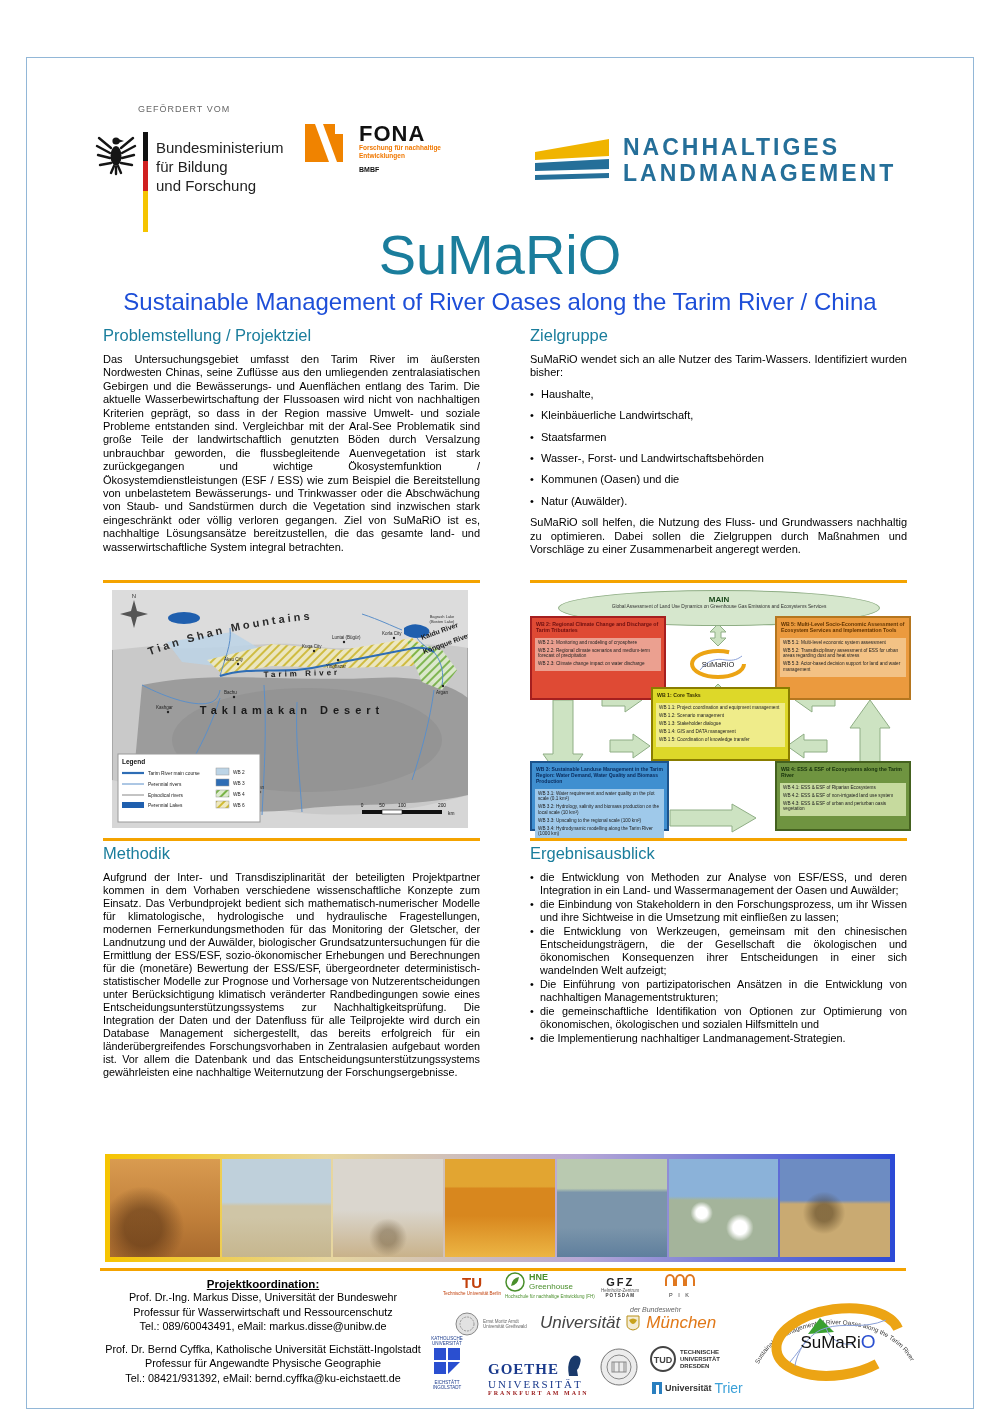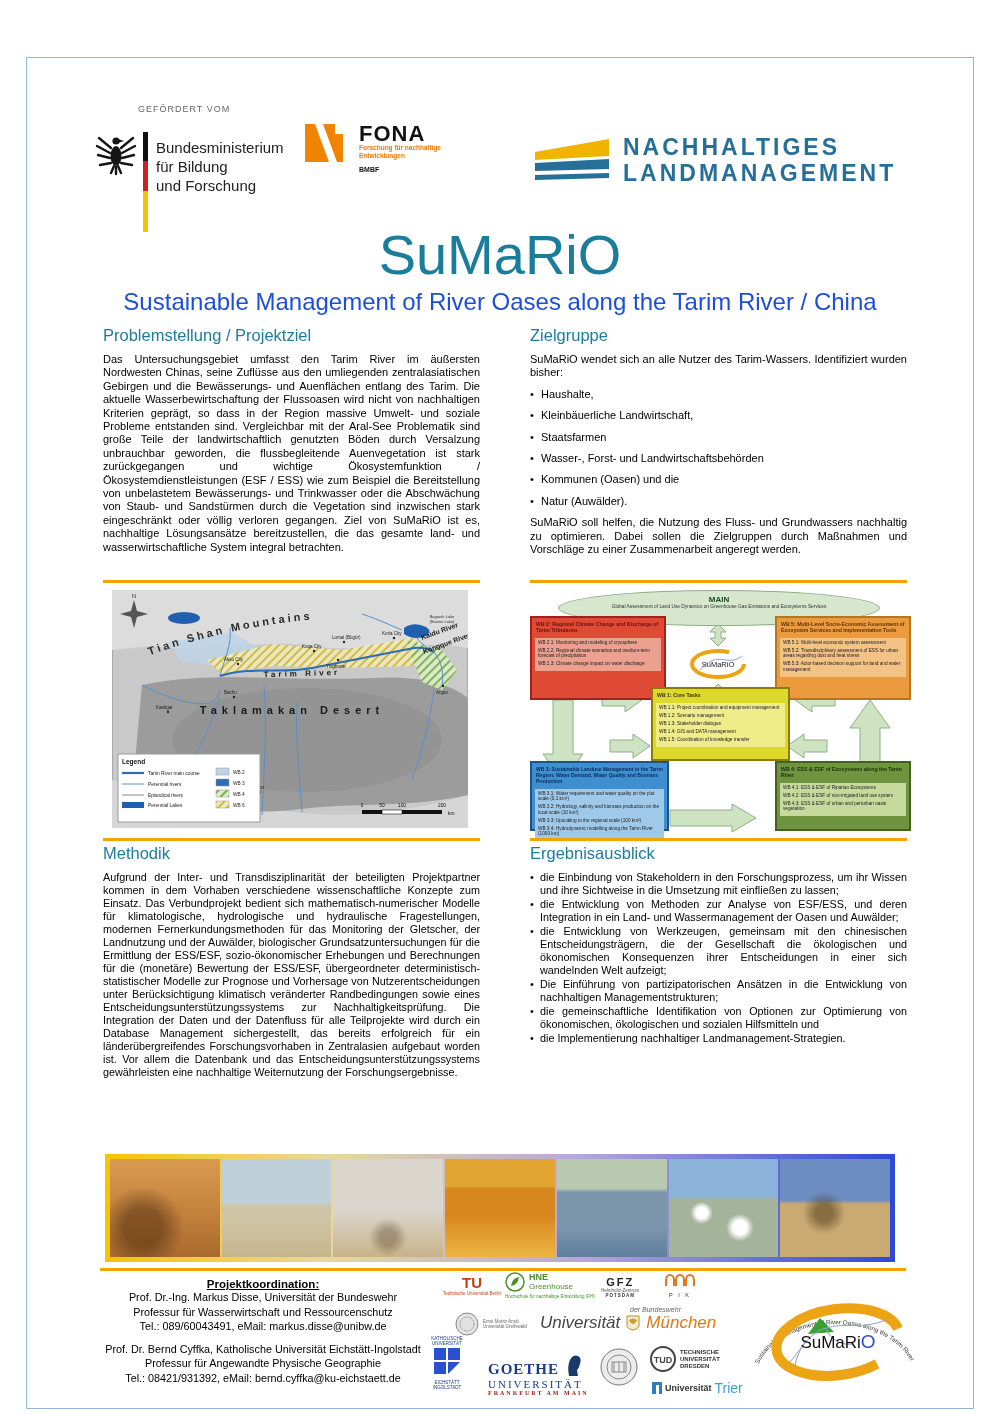--- a/index.html
+++ b/index.html
@@ -332,22 +332,22 @@
 <div class="abs oline" style="left:530px;top:838px;width:377px;"></div>
 
 <div class="abs" style="left:103px;top:844px;width:377px;">
   <div class="h-section">Methodik</div>
   <p class="body-sm">Aufgrund der Inter- und Transdisziplinarität der beteiligten Projektpartner kommen in dem Vorhaben verschiedene wissenschaftliche Konzepte zum Einsatz. Das Verbundprojekt bedient sich mathematisch-numerischer Modelle für klimatologische, hydrologische und hydraulische Fragestellungen, modernen Fernerkundungsmethoden für das Monitoring der Gletscher, der Landnutzung und der Auwälder, biologischer Grundsatzuntersuchungen für die Ermittlung der ESS/ESF, sozio-ökonomischer Erhebungen und Berechnungen für die (monetäre) Bewertung der ESS/ESF, übergeordneter deterministisch-statistischer Modelle zur Prognose und Vorhersage von Nutzerentscheidungen unter Berücksichtigung klimatisch veränderter Randbedingungen sowie eines Entscheidungsunterstützungssystems zur Nachhaltigkeitsprüfung. Die Integration der Daten und der Datenfluss für alle Teilprojekte wird durch ein Database Management sichergestellt, das bereits erfolgreich für ein länderübergreifendes Forschungsvorhaben in Zentralasien aufgebaut worden ist. Vor allem die Datenbank und das Entscheidungsunterstützungssystems gewährleisten eine nachhaltige Weiternutzung der Forschungsergebnisse.</p>
 </div>
 
 <div class="abs" style="left:530px;top:844px;width:377px;">
   <div class="h-section">Ergebnisausblick</div>
   <ul class="blts2">
+    <li>die Entwicklung von Methoden zur Analyse von ESF/ESS, und deren Integration in ein Land- und Wassermanagement der Oasen und Auwälder;</li>
     <li>die Einbindung von Stakeholdern in den Forschungsprozess, um ihr Wissen und ihre Sichtweise in die Umsetzung mit einfließen zu lassen;</li>
-    <li>die Entwicklung von Methoden zur Analyse von ESF/ESS, und deren Integration in ein Land- und Wassermanagement der Oasen und Auwälder;</li>
     <li>die Entwicklung von Werkzeugen, gemeinsam mit den chinesischen Entscheidungsträgern, die der Gesellschaft die ökologischen und ökonomischen Konsequenzen ihrer Entscheidungen in einer sich wandelnden Welt aufzeigt;</li>
     <li>Die Einführung von partizipatorischen Ansätzen in die Entwicklung von nachhaltigen Managementstrukturen;</li>
     <li>die gemeinschaftliche Identifikation von Optionen zur Optimierung von ökonomischen,  ökologischen und sozialen Hilfsmitteln und</li>
     <li>die Implementierung nachhaltiger  Landmanagement-Strategien.</li>
   </ul>
 </div>
 
 <div class="abs strip">
   <div class="ph" style="background:radial-gradient(circle at 30% 70%, rgba(60,30,10,0.45) 0 18%, transparent 40%),linear-gradient(#d99b50,#c07f3a 60%,#a86a2e);"></div>
   <div class="ph" style="background:linear-gradient(#bfd0db 0 44%,#cfc5a6 48% 60%,#c6b68e);"></div>

